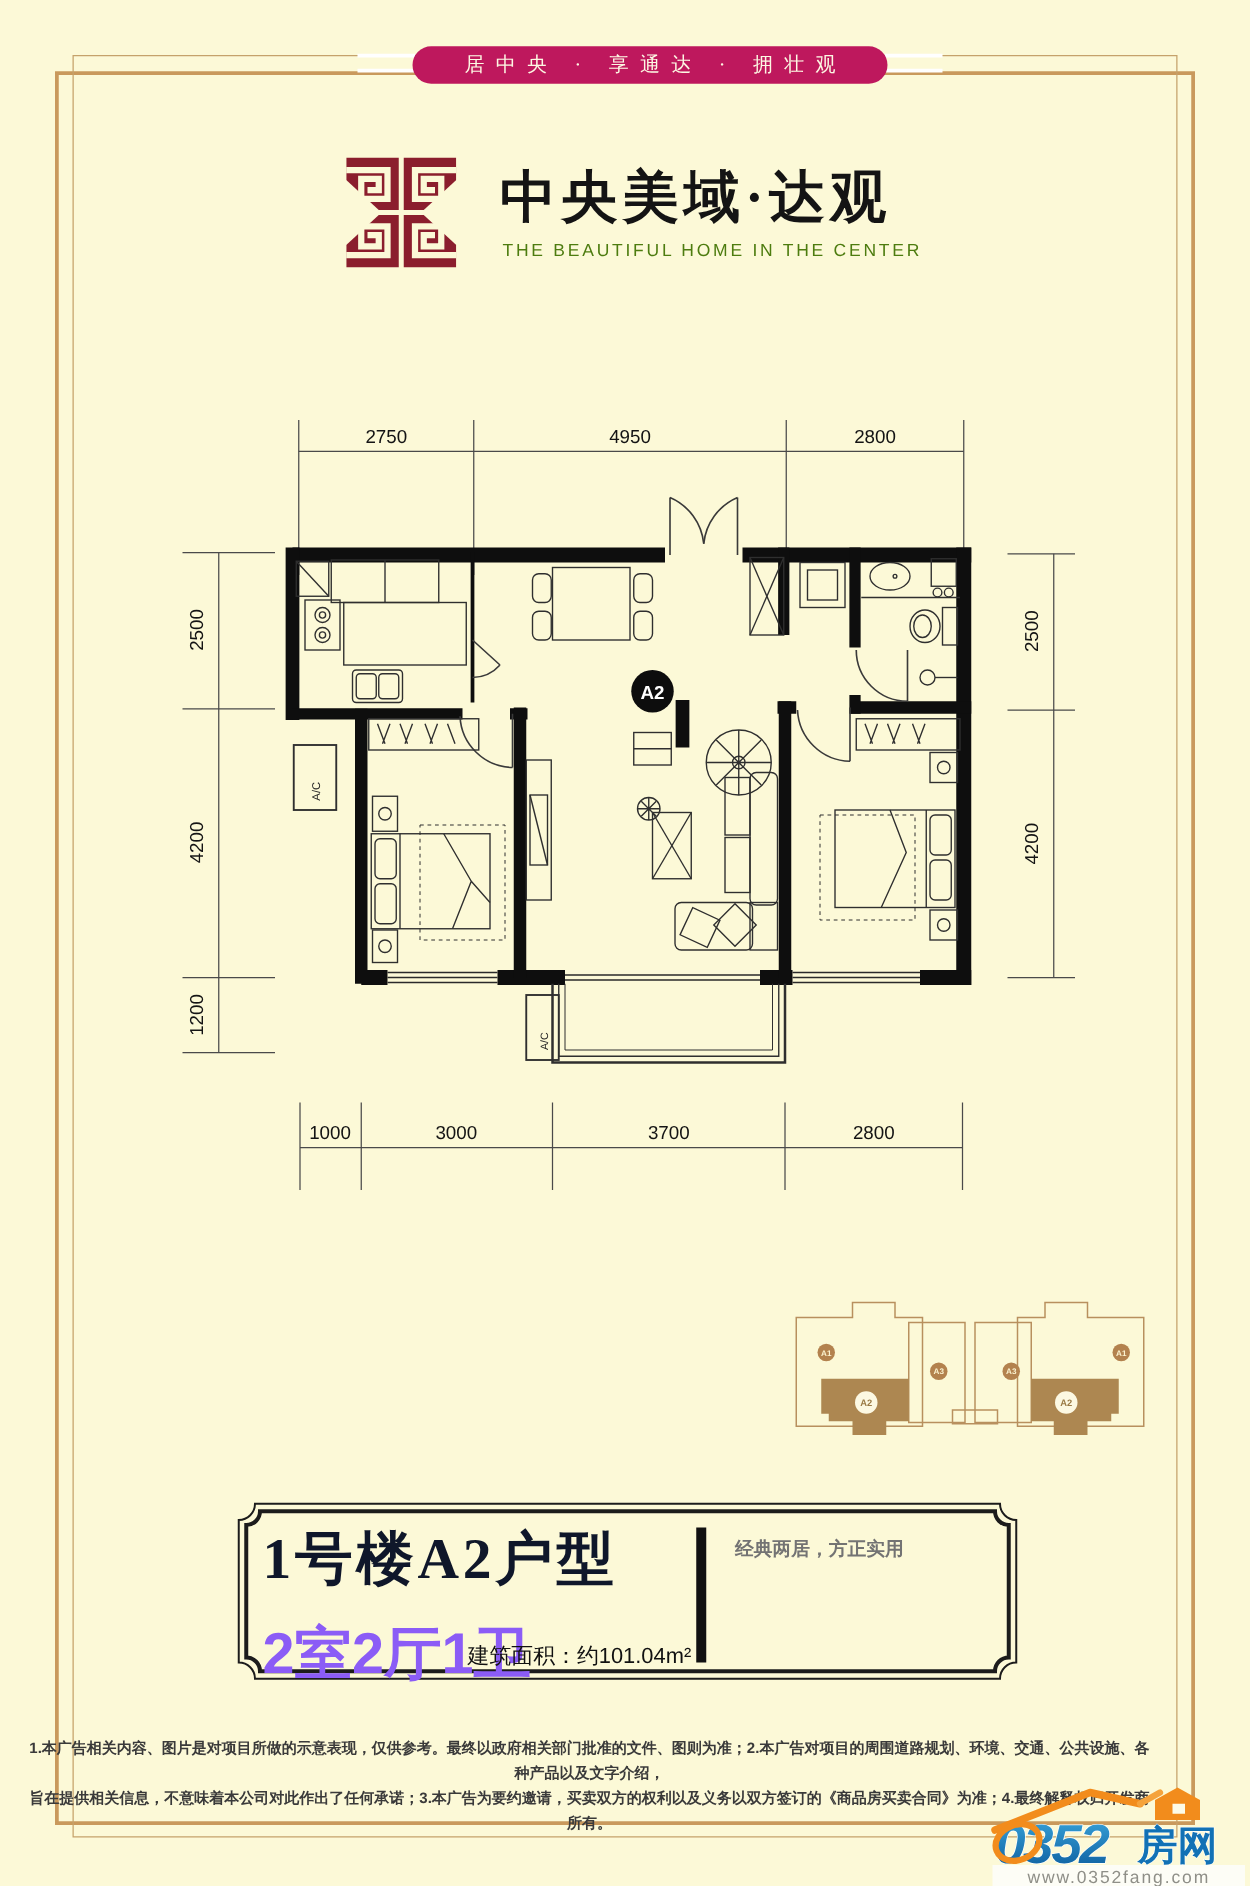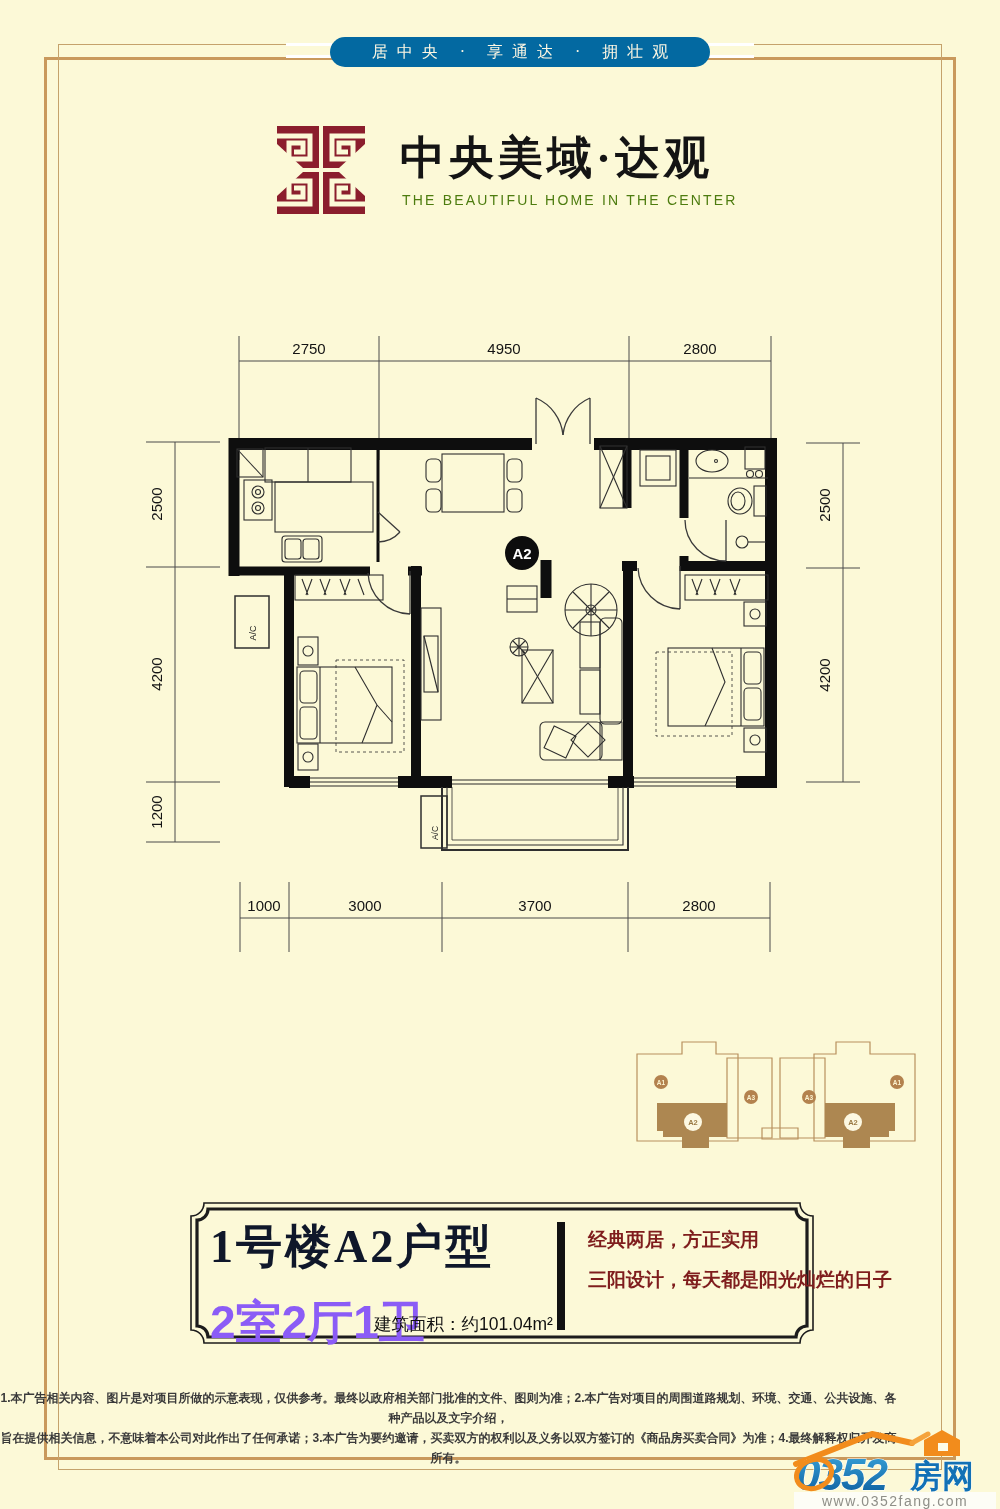--- a/index.html
+++ b/index.html
@@ -2,39 +2,39 @@
 <html><head>
 <meta charset="utf-8">
 <style>
   html,body{margin:0;padding:0;}
   body{font-family:"Liberation Sans","DejaVu Sans",sans-serif;}
   .page{position:relative;width:1000px;height:1509px;background:#fcf9d7;overflow:hidden;}
   
   .frame-thick{position:absolute;left:44px;top:57px;right:44px;bottom:49px;border:3px solid #c9995c;z-index:0;}
   .frame-thin{position:absolute;left:58px;top:44px;right:58px;bottom:39px;border:1px solid #c5a26b;z-index:0;}
   
-  .banner{position:absolute;left:330px;top:37px;width:380px;height:30px;background:#0369a1;border-radius:15px;z-index:3;
+  .banner{position:absolute;left:330px;top:37px;width:380px;height:30px;background:#be185d;border-radius:15px;z-index:3;
           display:flex;align-items:center;justify-content:center;}
   .banner span{color:#fdf7e3;font-size:16px;letter-spacing:9px;font-family:"Liberation Serif","DejaVu Serif",serif;padding-left:9px;}
   .banner-flank{position:absolute;height:3px;background:#ffffff;z-index:2;}
   
   .brand-title{position:absolute;left:378px;top:128px;font-size:45px;font-weight:bold;color:#141414;
                font-family:"Liberation Serif","DejaVu Serif",serif;letter-spacing:4px;z-index:2;margin-left:22px;}
   .brand-sub{position:absolute;left:402px;top:192px;font-size:14px;color:#4d7c0f;letter-spacing:2.2px;z-index:2;}
   
   .infobox{position:absolute;left:188px;top:1200px;width:628px;height:146px;z-index:2;}
   .infobox .t1{position:absolute;left:22px;top:16px;font-size:46px;font-weight:bold;color:#0f172a;
                font-family:"Liberation Serif","DejaVu Serif",serif;letter-spacing:3px;}
   .infobox .t2{position:absolute;left:22px;top:92px;font-size:46px;font-weight:bold;color:#8b5cf6;}
   .infobox .t3{position:absolute;left:186px;top:112px;font-size:17.5px;font-weight:normal;color:#111;}
   .infobox .divider{position:absolute;left:369px;top:22px;width:8px;height:108px;background:#111;}
   .infobox .features{position:absolute;left:400px;top:20px;}
-  .infobox .features div{font-size:19px;font-weight:bold;color:#7f1d1d;line-height:40px;white-space:nowrap;}
-  
-  .disclaimer{position:absolute;left:0;top:1388px;width:897px;text-align:center;z-index:1;}
+  .infobox .features div{font-size:15px;font-weight:bold;color:#737373;line-height:40px;white-space:nowrap;}
+  
+  .disclaimer{position:absolute;left:0;top:1388px;width:897px;text-align:center;z-index:1;padding-left:23px;}
   .disclaimer div{font-size:12px;font-weight:bold;color:#3a3a3a;line-height:20px;}
   svg text{font-family:"Liberation Sans","DejaVu Sans",sans-serif;}
   .abs{position:absolute;}
 </style>
 </head>
 <body>
 
 <div class="page">
 
   <div class="frame-thick"></div>
@@ -309,21 +309,20 @@
     <svg width="628" height="146" viewBox="0 0 628 146" style="position:absolute;left:0;top:0;">
       <path d="M16,3 H612 A13,13 0 0 0 625,16 V130 A13,13 0 0 0 612,143 H16 A13,13 0 0 0 3,130 V16 A13,13 0 0 0 16,3 Z" fill="none" stroke="#1c1c1c" stroke-width="1.6"></path>
       <path d="M20,9 H608 A11,11 0 0 0 619,20 V126 A11,11 0 0 0 608,137 H20 A11,11 0 0 0 9,126 V20 A11,11 0 0 0 20,9 Z" fill="none" stroke="#1c1c1c" stroke-width="3.2"></path>
     </svg>
     <div class="t1">1号楼A2户型</div>
     <div class="t2">2室2厅1卫</div>
     <div class="t3">建筑面积：约101.04m²</div>
     <div class="divider"></div>
     <div class="features">
       <div>经典两居，方正实用</div>
-      <div>三阳设计，每天都是阳光灿烂的日子</div>
     </div>
   </div>
 
   <div class="disclaimer">
     <div>1.本广告相关内容、图片是对项目所做的示意表现，仅供参考。最终以政府相关部门批准的文件、图则为准；2.本广告对项目的周围道路规划、环境、交通、公共设施、各种产品以及文字介绍，</div>
     <div>旨在提供相关信息，不意味着本公司对此作出了任何承诺；3.本广告为要约邀请，买卖双方的权利以及义务以双方签订的《商品房买卖合同》为准；4.最终解释权归开发商所有。</div>
   </div>
 
   <svg class="abs" style="left:792px;top:1424px;z-index:5;" width="208" height="85" viewBox="0 0 208 85">
     <defs>

